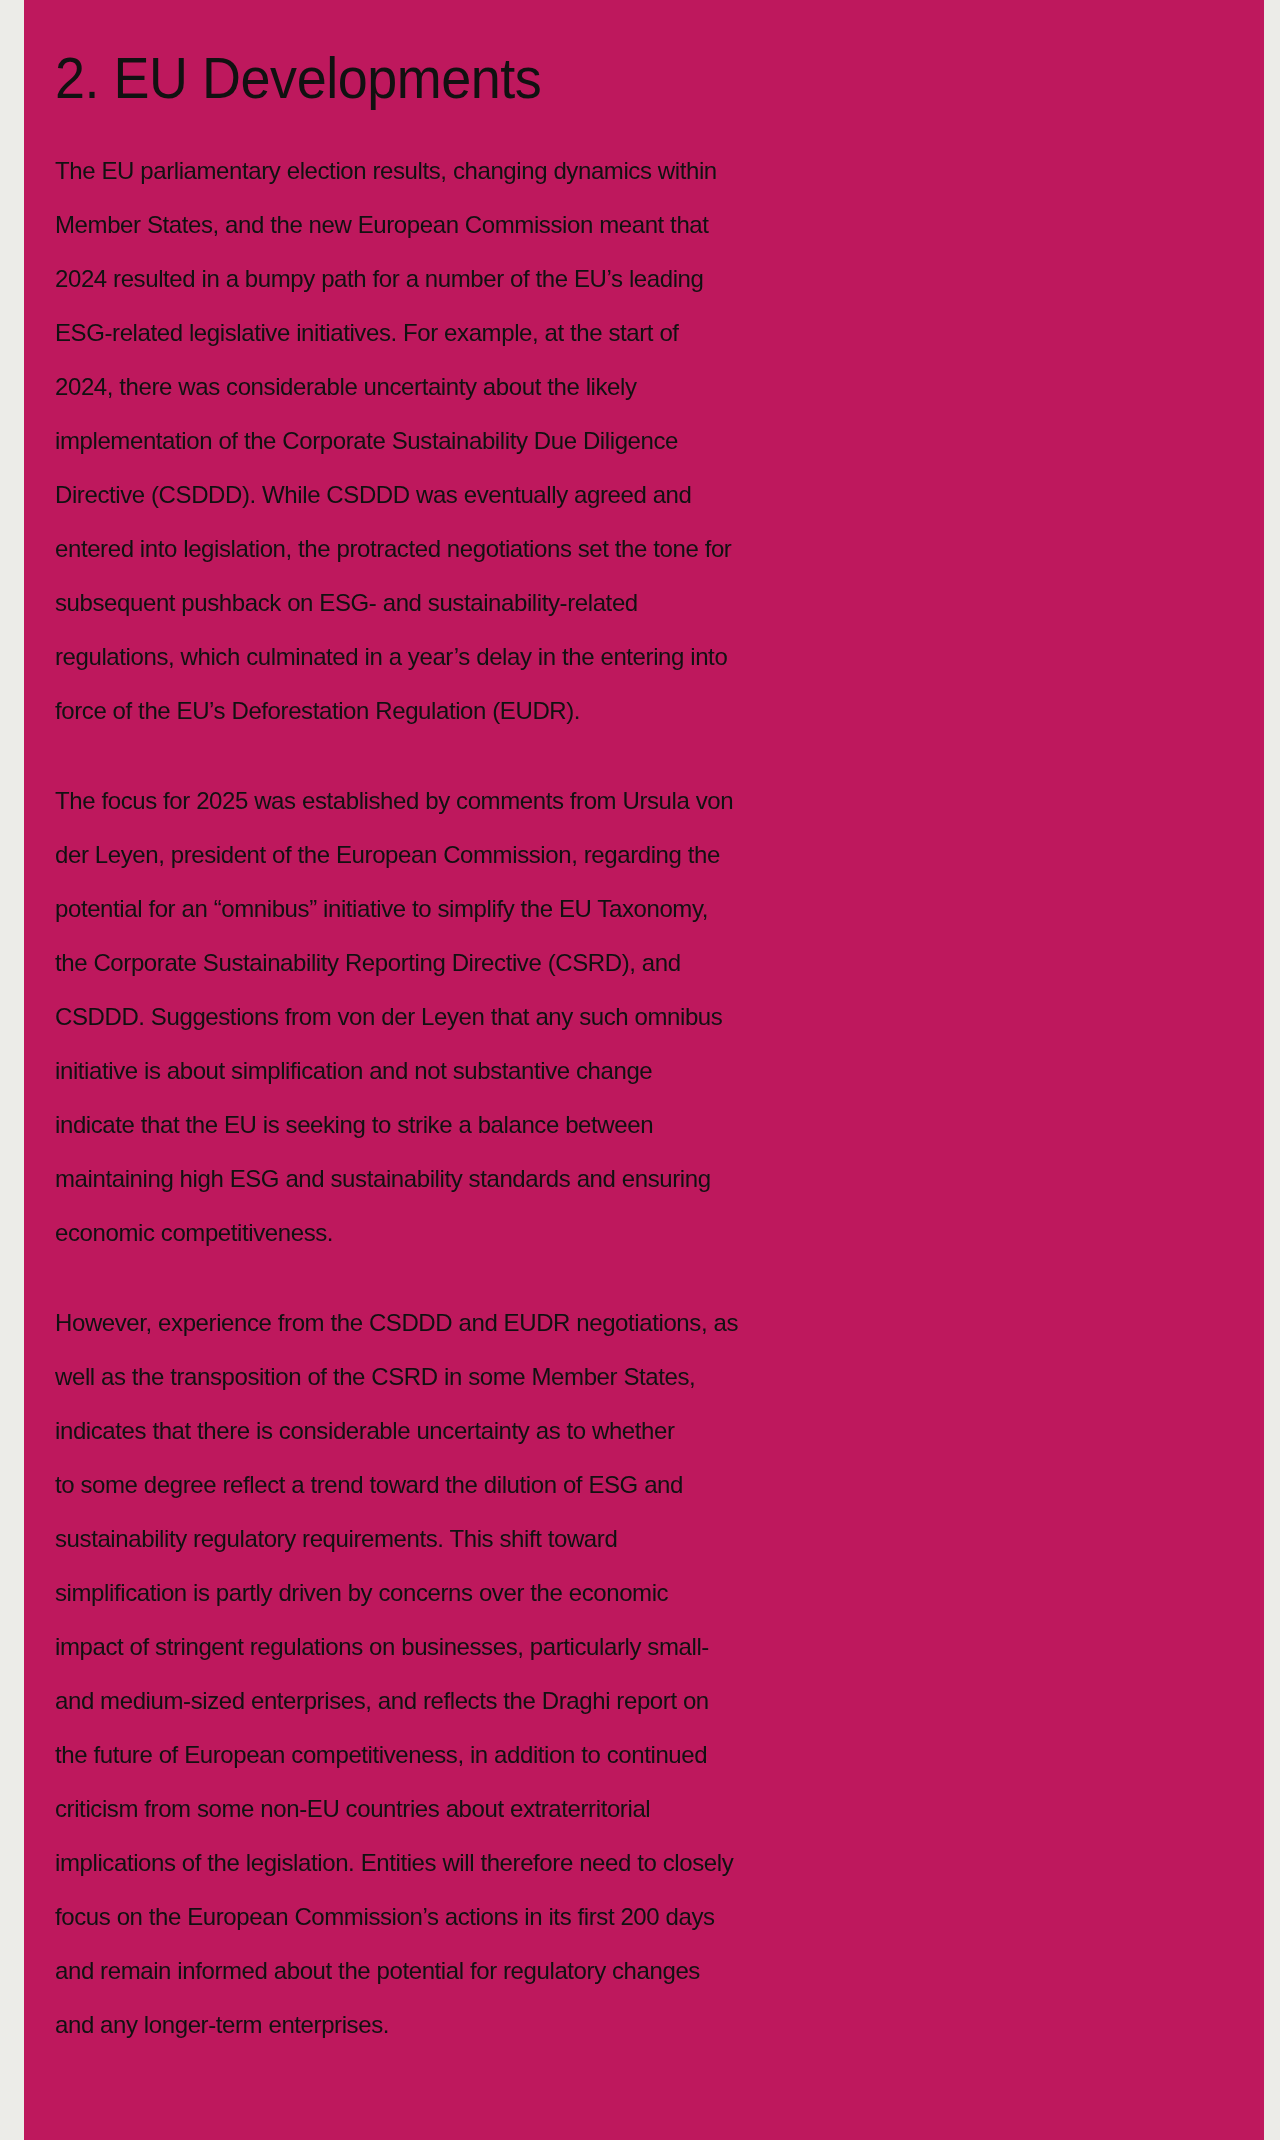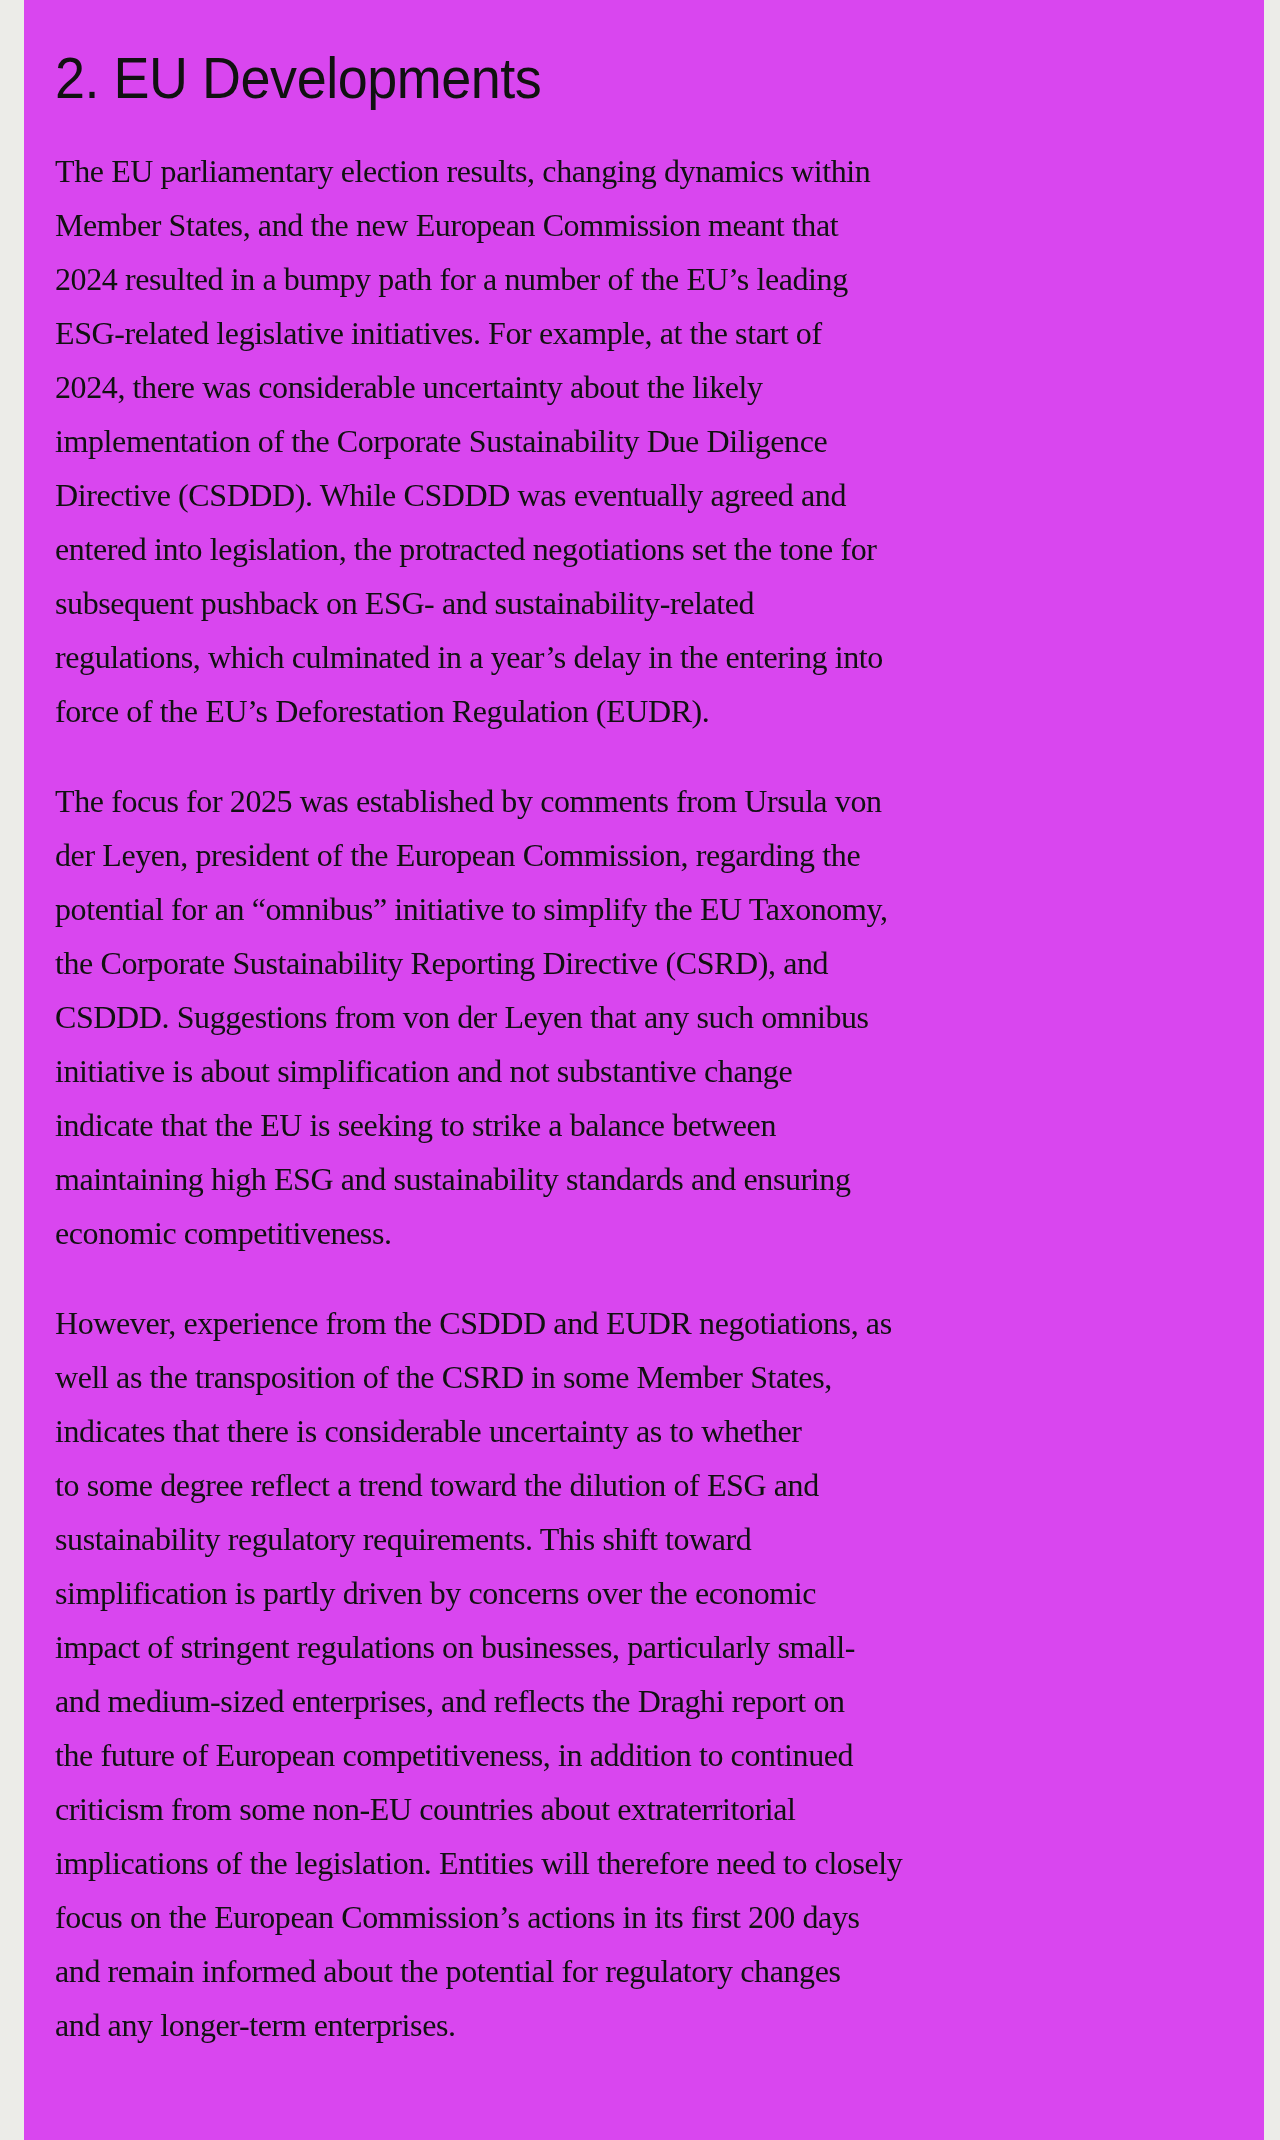--- a/index.html
+++ b/index.html
@@ -8,21 +8,21 @@
       height: 2140px;
       background: #ecece8;
       overflow: hidden;
     }
     .panel {
       position: absolute;
       left: 24px;
       top: 0;
       width: 1240px;
       height: 2140px;
-      background: #d946ef;
+      background: #be185d;
     }
     .content {
       position: absolute;
       left: 31px;
       top: 38px;
       width: 1200px;
       color: #111111;
     }
     h1 {
       margin: 0 0 26px 0;
@@ -30,23 +30,23 @@
       font-weight: 400;
       font-size: 58px;
       line-height: 80px;
       letter-spacing: -0.5px;
       transform: scaleX(0.93);
       transform-origin: left center;
       white-space: nowrap;
     }
     p {
       margin: 0 0 36px 0;
-      font-family: Liberation Serif, serif;
+      font-family: Liberation Sans, sans-serif;
       font-weight: 400;
-      font-size: 32px;
+      font-size: 24px;
       line-height: 54px;
       letter-spacing: -0.4px;
     }
     .line { display: block; white-space: nowrap; }
   </style>
 </head>
 <body>
 
 <div class="panel">
   <div class="content">

